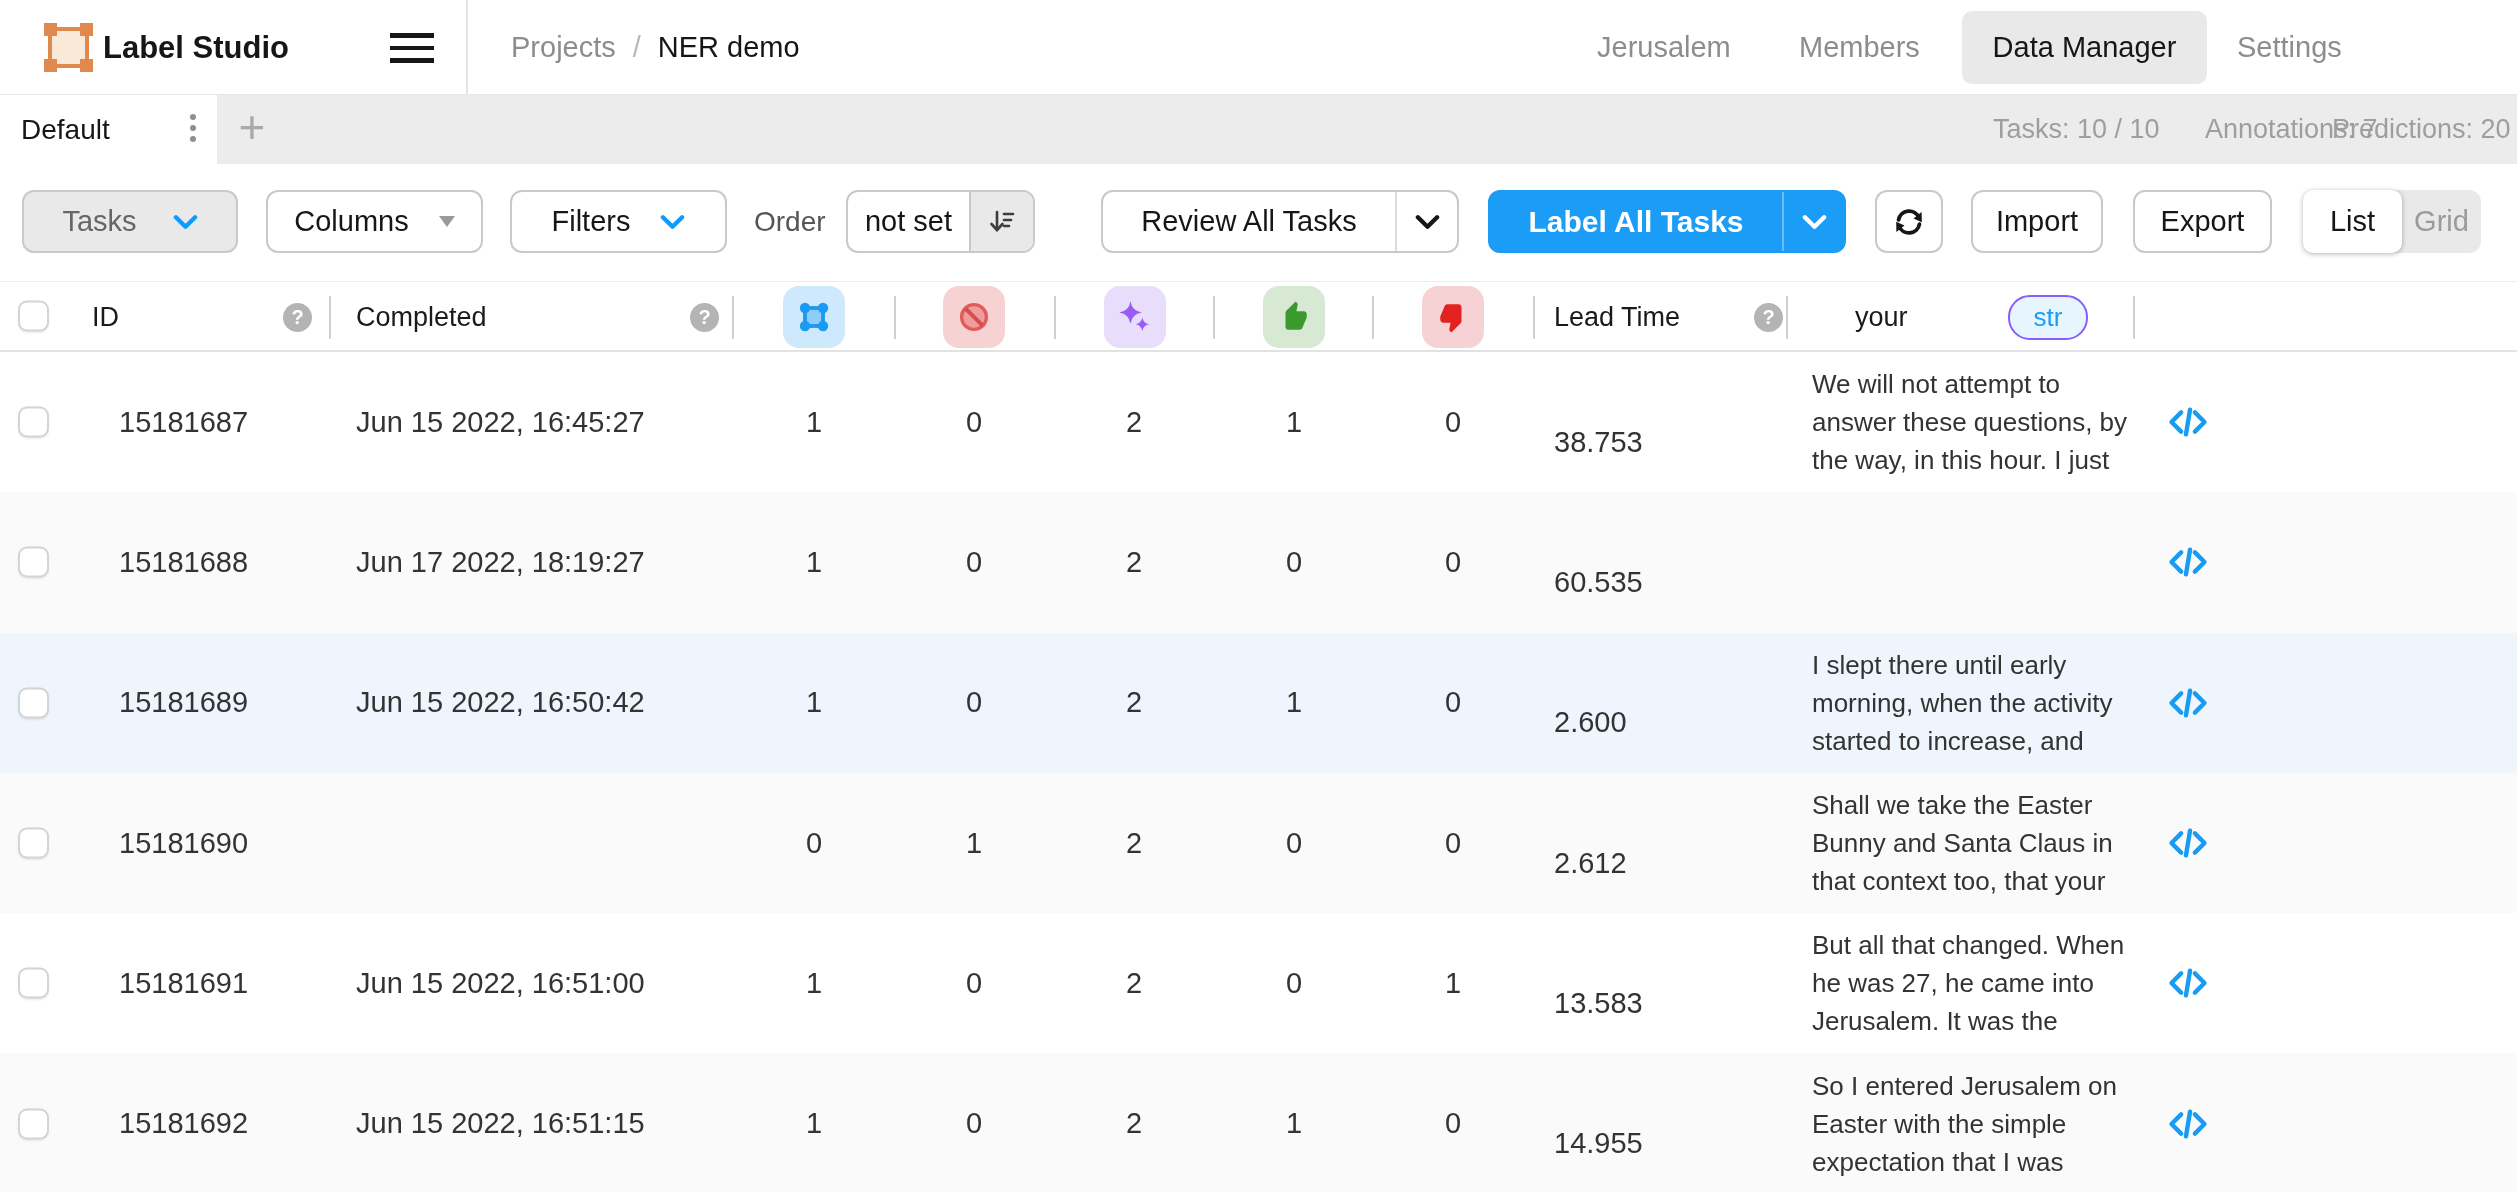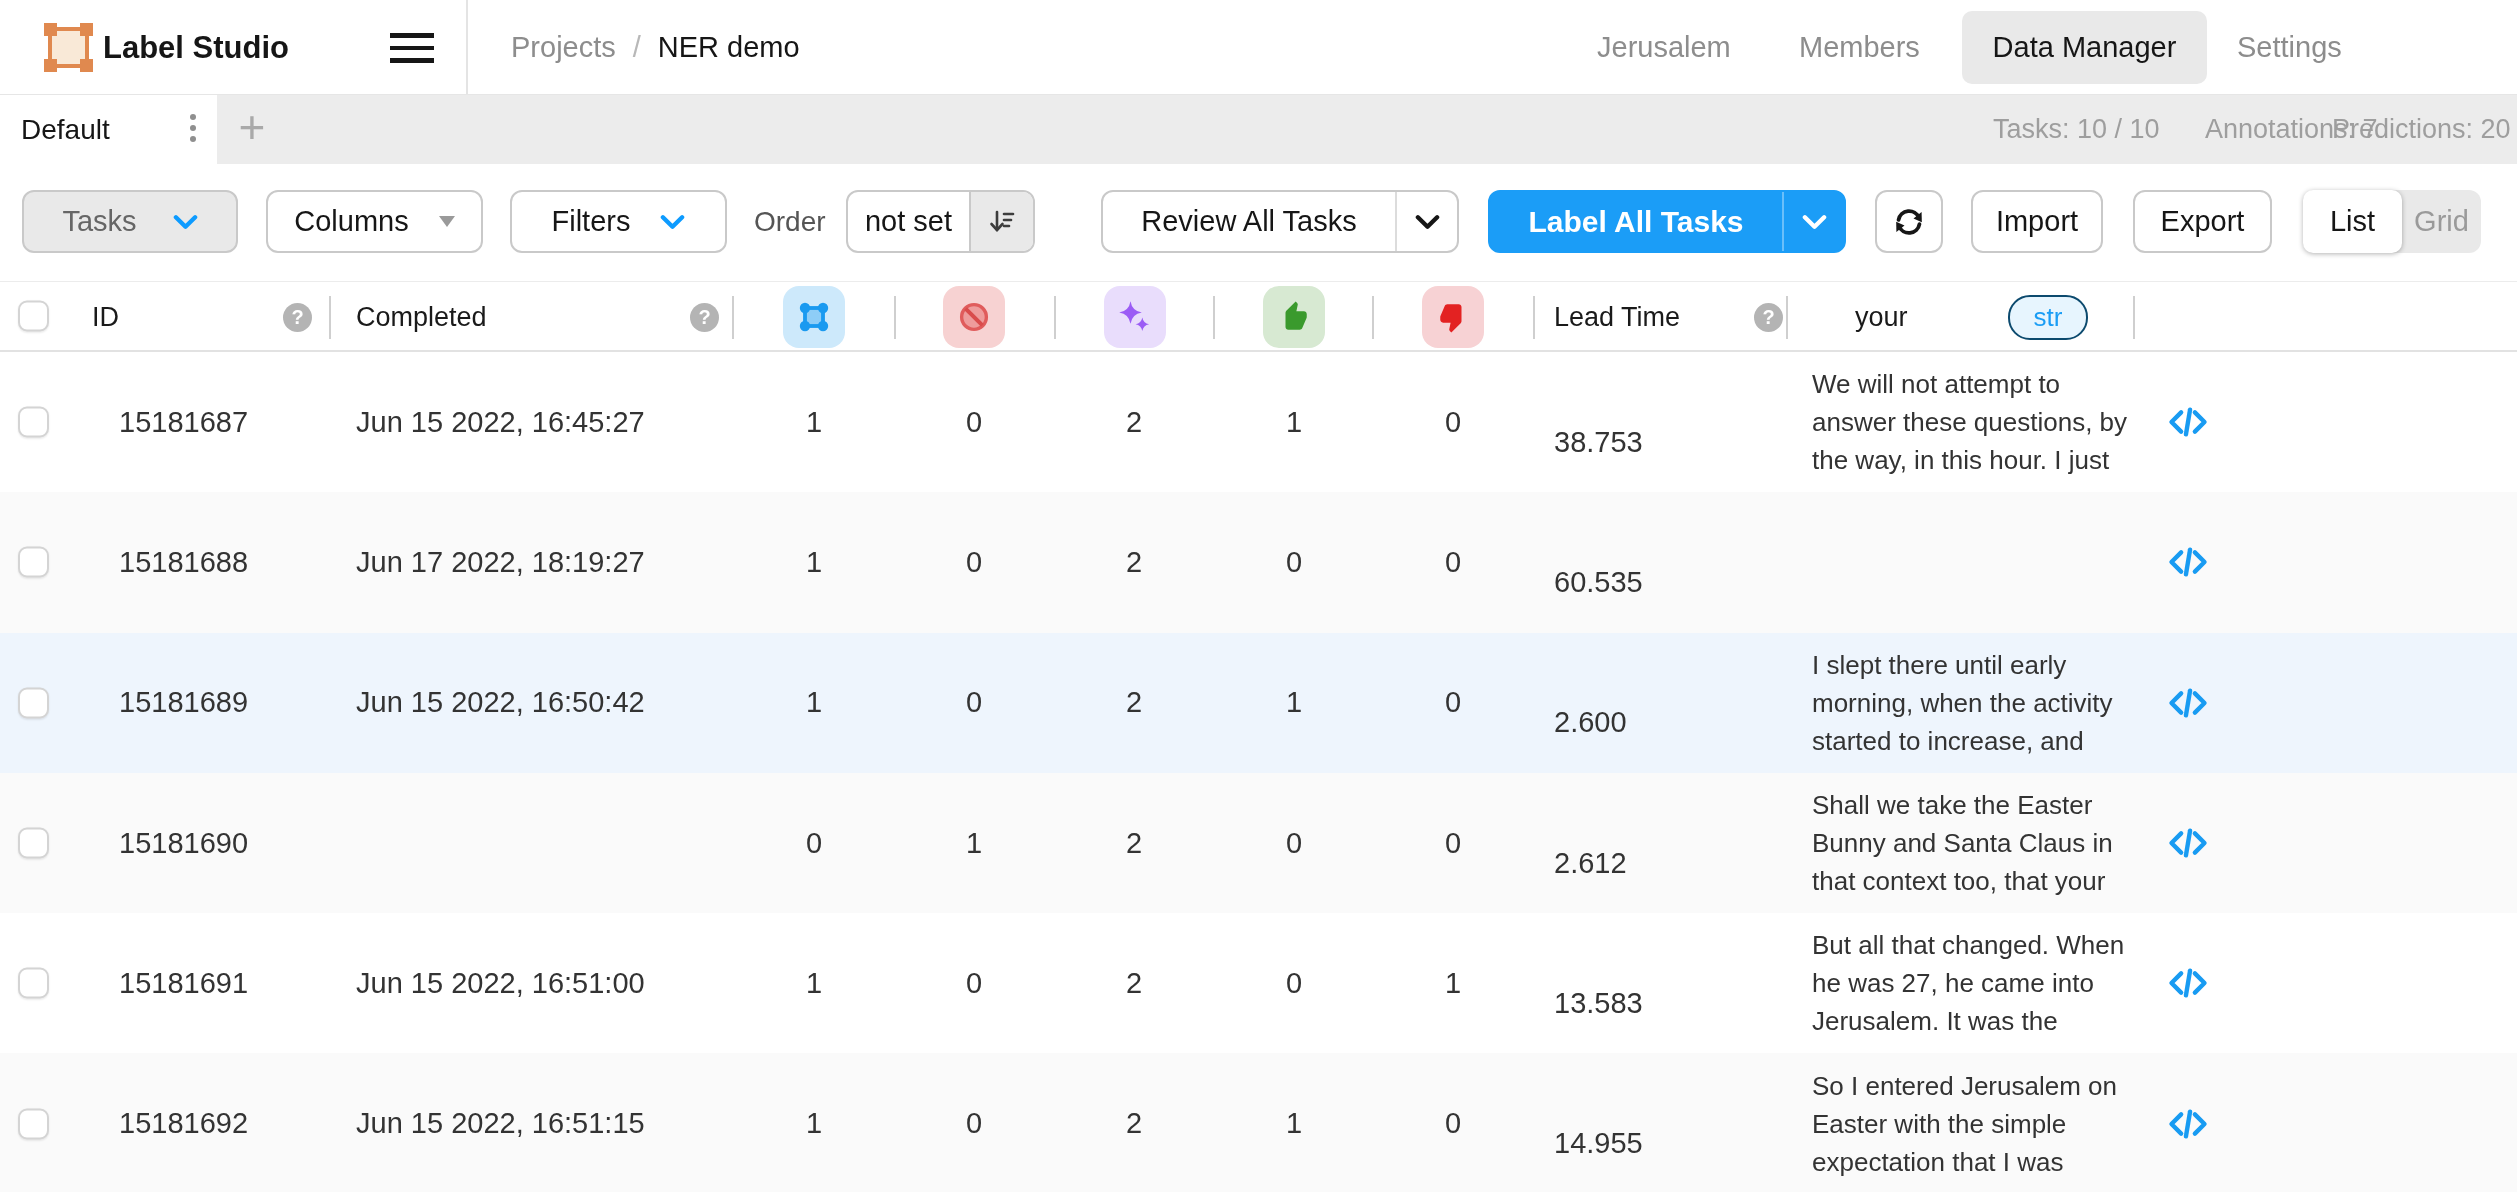--- a/index.html
+++ b/index.html
@@ -74,21 +74,21 @@
            color:#fff; font-size:20px; font-weight:700; text-align:center; line-height:29px; cursor:pointer; }
   .q1 { left:283px; } .q2 { left:690px; } .q3 { left:1754px; }
   .hdiv { position:absolute; top:14px; width:2px; height:43px; background:#cfcfcf; }
   .chip { position:absolute; top:4px; width:62px; height:62px; border-radius:16px;
           display:flex; align-items:center; justify-content:center; cursor:pointer; }
   .chip-annots { left:783px; background:#cde9fb; }
   .chip-cancel { left:943px; background:#f7d2d2; }
   .chip-preds  { left:1104px; background:#e9ddfc; }
   .chip-accept { left:1263px; background:#d7e9d2; }
   .chip-reject { left:1422px; background:#f7d2d4; }
-  .str-badge { position:absolute; left:2008px; top:13px; width:80px; height:45px; border:2px solid #0c4a6e; border-radius:22px;
+  .str-badge { position:absolute; left:2008px; top:13px; width:80px; height:45px; border:2px solid #8b5cf6; border-radius:22px;
                background:#e7f5fe; color:#1a9df5; font-size:26px; font-weight:500; text-align:center; line-height:41px; }
   .cbx { position:absolute; left:18px; top:50%; transform:translateY(-50%); width:31px; height:31px;
          border:2px solid #d4d4d4; border-radius:9px; background:#fff; box-shadow:0 1px 2px rgba(0,0,0,.08); cursor:pointer; }
   
   .trow { position:relative; height:140.3px; background:#fff; }
   .trow:nth-child(even) { background:#fafafa; }
   .trow.hl { background:#eef5fd; }
   .cell { position:absolute; top:0; height:100%; display:flex; align-items:center; font-size:29px; color:#333; }
   .c-id { left:119px; } .c-completed { left:356px; } .c-lead { left:1554px;margin-top:20px; }
   .c-num { width:160px; justify-content:center; }

